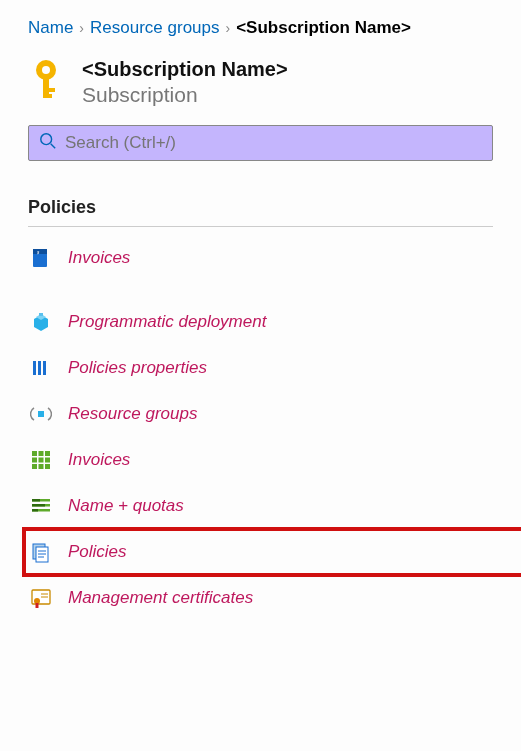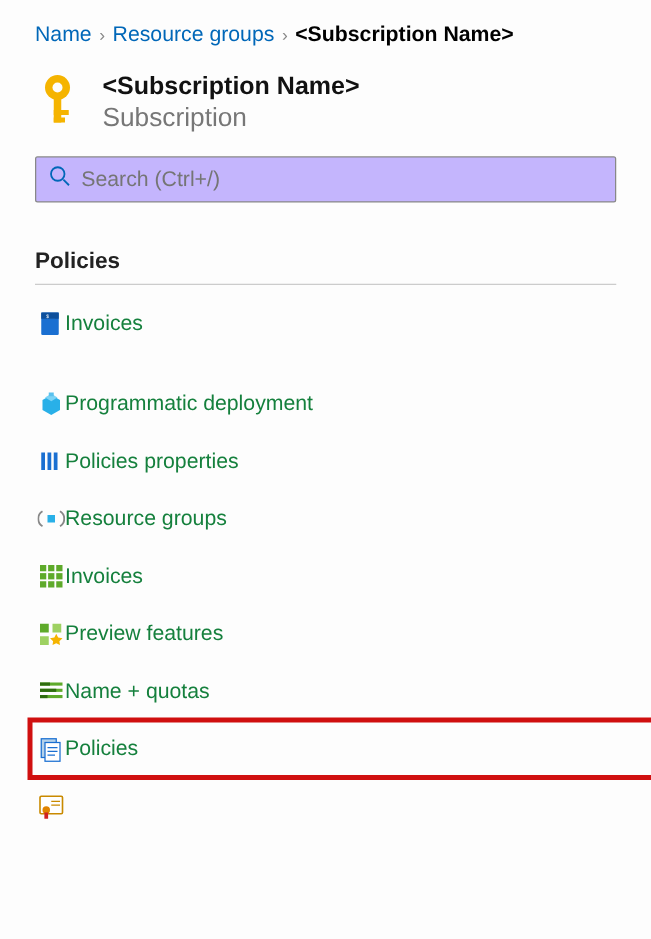--- a/index.html
+++ b/index.html
@@ -78,25 +78,27 @@
       color: #222;
       padding: 16px 0 8px 0;
       border-bottom: 1px solid #ccc;
     }
     .menu {
       padding-top: 8px;
     }
     .item {
       display: flex;
       align-items: center;
+      gap: 16px;
       padding: 12px 2px;
       font-size: 17px;
-      color: #15803d;
+      color: #be185d;
       cursor: pointer;
       position: relative;
+      font-style: italic;
     }
     .item .ic { width: 22px; height: 22px; display: flex; align-items: center; justify-content: center; flex-shrink: 0; }
     .item.highlighted {
       outline: 4px solid #d01010;
       outline-offset: -2px;
       padding-left: 6px;
       padding-right: 6px;
       margin-left: -4px;
       margin-right: -70px;
     }
@@ -206,31 +208,20 @@
             <rect x="8.5" y="8.5" width="5" height="5" fill="#5eaa2a"></rect>
             <rect x="15" y="8.5" width="5" height="5" fill="#5eaa2a"></rect>
           <rect x="2" y="15" width="5" height="5" fill="#5eaa2a"></rect>
             <rect x="8.5" y="15" width="5" height="5" fill="#5eaa2a"></rect>
             <rect x="15" y="15" width="5" height="5" fill="#5eaa2a"></rect>
         </svg>
       </span>
       <span>Invoices</span>
     </div>
 
-    <div class="item">
-      <span class="ic">
-        <svg viewBox="0 0 22 22">
-          <rect x="2" y="3" width="7" height="7" fill="#5eaa2a"></rect>
-            <rect x="12" y="3" width="7" height="7" fill="#9ed162"></rect>
-          <rect x="2" y="13" width="7" height="7" fill="#9ed162"></rect>
-          <path d="M15 11 L16.5 14 L20 14.5 L17.5 17 L18 20 L15 18.5 L12 20 L12.5 17 L10 14.5 L13.5 14 Z" fill="#f5b400"></path>
-        </svg>
-      </span>
-      <span>Preview features</span>
-    </div>
 
     <div class="item">
       <span class="ic">
         <svg viewBox="0 0 22 22">
           <rect x="2" y="4" width="18" height="2.5" fill="#5eaa2a"></rect>
           <rect x="2" y="9" width="18" height="2.5" fill="#5eaa2a"></rect>
           <rect x="2" y="14" width="18" height="2.5" fill="#5eaa2a"></rect>
           <rect x="2" y="4" width="8" height="2.5" fill="#2e6b0f"></rect>
           <rect x="2" y="9" width="13" height="2.5" fill="#2e6b0f"></rect>
           <rect x="2" y="14" width="6" height="2.5" fill="#2e6b0f"></rect>
@@ -255,16 +246,17 @@
     <div class="item">
       <span class="ic">
         <svg viewBox="0 0 22 22">
           <rect x="2" y="3" width="18" height="14" rx="1" fill="#fff" stroke="#c98a00" stroke-width="1.3"></rect>
           <circle cx="7" cy="14" r="3" fill="#e08400"></circle>
           <rect x="5.5" y="16" width="3" height="5" fill="#d02020"></rect>
           <line x1="11" y1="7" x2="18" y2="7" stroke="#c98a00" stroke-width="1"></line>
           <line x1="11" y1="10" x2="18" y2="10" stroke="#c98a00" stroke-width="1"></line>
         </svg>
       </span>
+      <span>Management certificates</span>
     </div>
 
   </div>
 </div>
 
 </body></html>

